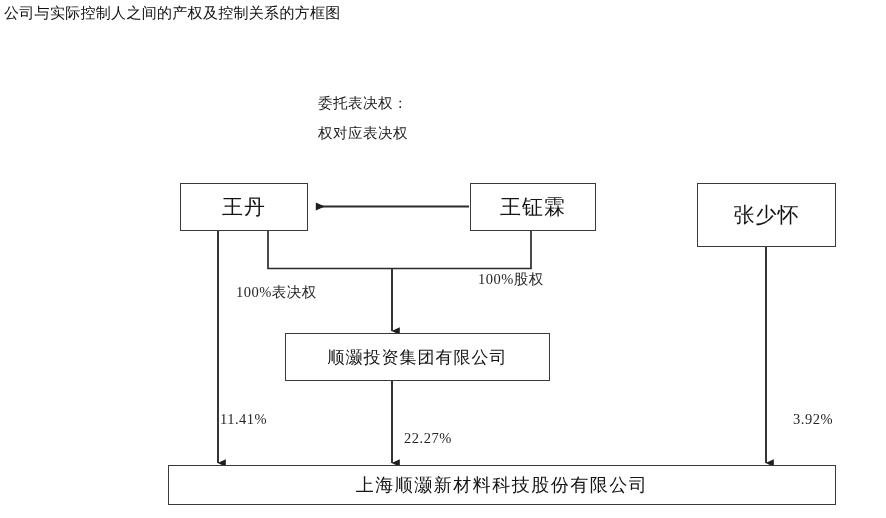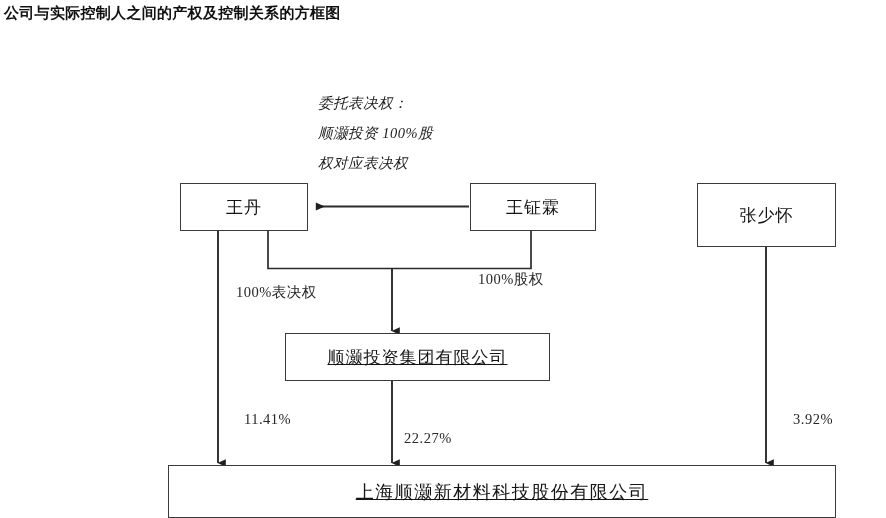--- a/index.html
+++ b/index.html
@@ -18,21 +18,20 @@
 
   #page-title {
     position: absolute;
     left: 4px;
     top: 2px;
     font-size: 15px;
     line-height: 22px;
     letter-spacing: 0.3px;
     color: #111111;
     white-space: nowrap;
-    font-weight: bold;
   }
 
   #diagram-canvas {
     position: absolute;
     left: 0;
     top: 0;
     width: 886px;
     height: 518px;
   }
 
@@ -42,61 +41,60 @@
     border: 1.6px solid #3a3a3a;
     background: #ffffff;
     display: flex;
     align-items: center;
     justify-content: center;
     color: #141414;
     letter-spacing: 1px;
   }
 
   .node-person {
-    font-size: 17px;
+    font-size: 21px;
   }
 
   .node-company {
     font-size: 17px;
-    text-decoration: underline;
   }
 
   #node-wangdan   { left: 180px; top: 183px; width: 128px; height: 48px; }
   #node-wangzl    { left: 470px; top: 183px; width: 126px; height: 48px; font-family: Liberation Mono, monospace; }
   #node-zhangsh   { left: 697px; top: 183px; width: 139px; height: 64px; }
   #node-shunhao   { left: 285px; top: 333px; width: 265px; height: 48px; }
-  #node-listedco  { left: 168px; top: 465px; width: 668px; height: 53px;
+  #node-listedco  { left: 168px; top: 465px; width: 668px; height: 40px;
                     font-size: 18px; letter-spacing: 1.5px; }
 
   .edge-label {
     position: absolute;
     font-size: 14.5px;
     color: #262626;
     white-space: nowrap;
     letter-spacing: 0.5px;
   }
 
   #label-vote-100   { left: 236px; top: 283px; }
   #label-equity-100 { left: 478px; top: 270px; }
-  #label-pct-1141   { left: 244px; top: 411px; }
+  #label-pct-1141   { left: 220px; top: 411px; }
   #label-pct-2227   { left: 404px; top: 409px; margin-top: 21px; }
   #label-pct-392    { left: 779px; top: 411px; margin-left: 14px; }
 
   #annotation-entrust {
     position: absolute;
     left: 318px;
     top: 88px;
     width: 170px;
     font-size: 14.5px;
     line-height: 30px;
     color: #1d1d1d;
     letter-spacing: 0.5px;
     text-align: left;
   }
-  #annotation-entrust div { white-space: nowrap; font-style: italic; }
+  #annotation-entrust div { white-space: nowrap; }
 </style>
 </head>
 <body>
 
 <div id="page-title">公司与实际控制人之间的产权及控制关系的方框图</div>
 
 <svg id="diagram-canvas" viewBox="0 0 886 518" xmlns="http://www.w3.org/2000/svg">
   <defs>
     <marker id="arrow-down" markerWidth="10" markerHeight="10" refX="5" refY="8.4" orient="auto" markerUnits="userSpaceOnUse">
       <path d="M1.2,0.6 L8.8,0.6 L5,8.8 Z" fill="#1f1f1f"></path>
@@ -119,21 +117,20 @@
     <path d="M218,231 L218,463" stroke-width="1.9" marker-end="url(#arrow-down)"></path>
 
     <path d="M392,381 L392,463" stroke-width="1.9" marker-end="url(#arrow-down)"></path>
 
     <path d="M766,231 L766,463" stroke-width="1.9" marker-end="url(#arrow-down)"></path>
   </g>
 </svg>
 
 <div id="annotation-entrust">
   <div>委托表决权：</div>
-  <div>顺灏投资 100%股</div>
   <div>权对应表决权</div>
 </div>
 
 <div class="node-box node-person" id="node-wangdan">王丹</div>
 
 <div class="node-box node-person" id="node-wangzl">王钲霖</div>
 
 <div class="node-box node-person" id="node-zhangsh">张少怀</div>
 
 <div class="node-box node-company" id="node-shunhao">顺灏投资集团有限公司</div>

